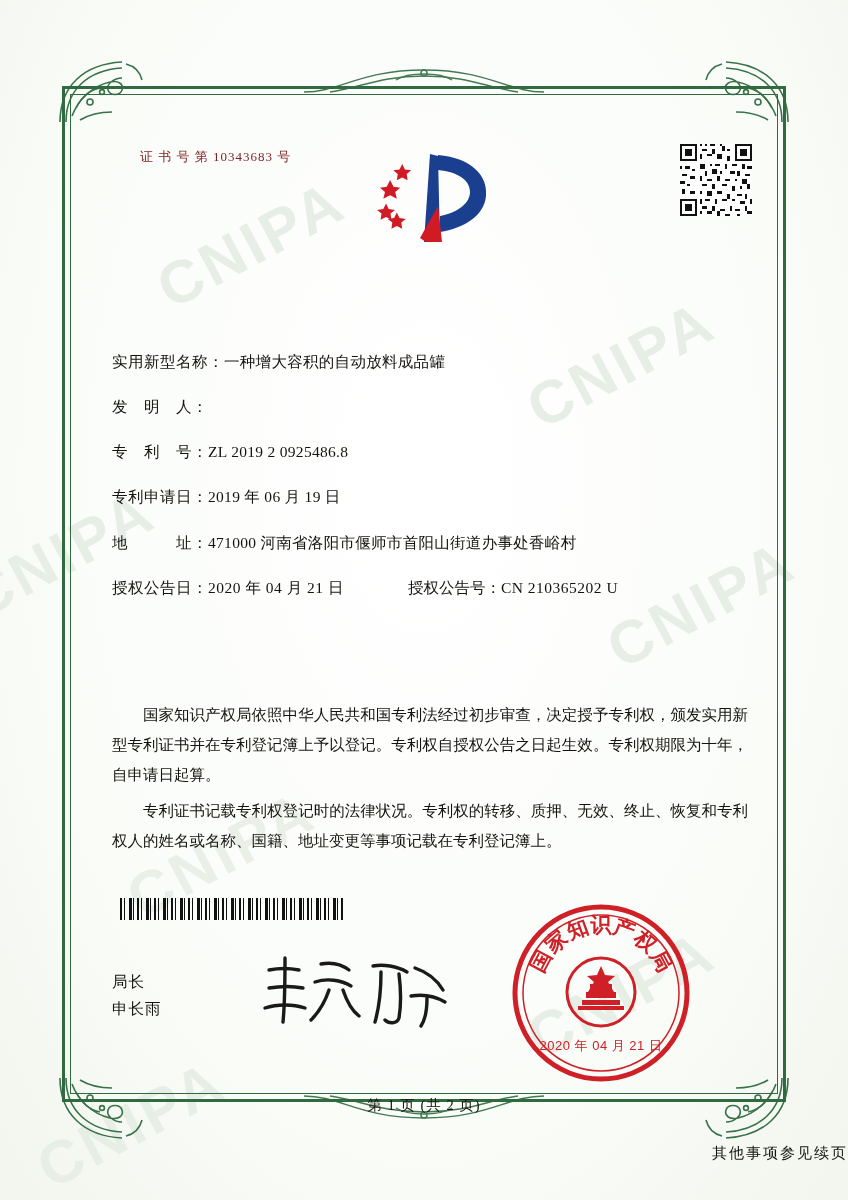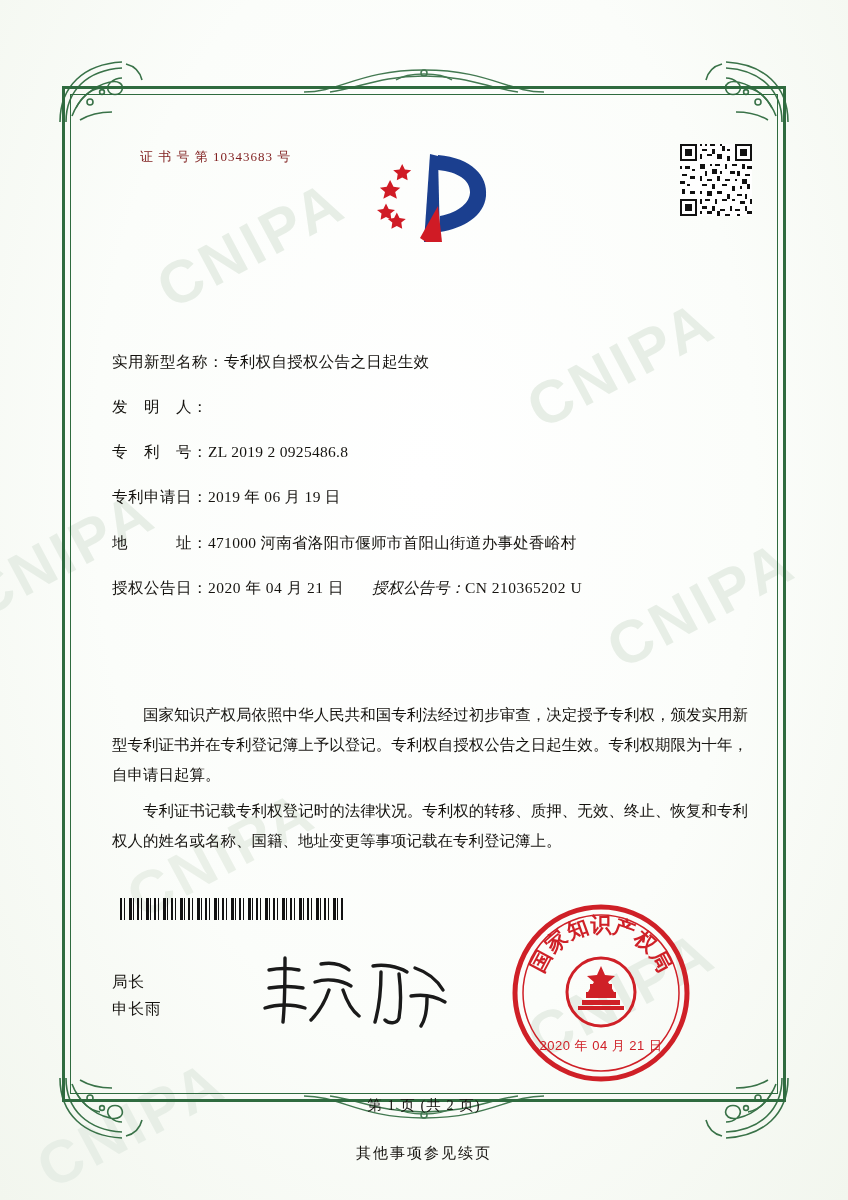--- a/index.html
+++ b/index.html
@@ -141,23 +141,22 @@
     letter-spacing: 0.5px;
   }
   .fvalue {
     flex: 1 1 auto;
     letter-spacing: 0.3px;
   }
   .frow.pub {
     margin-bottom: 0;
   }
   .pub-right {
-    margin-left: 28px;
+    margin-left: 64px;
     white-space: pre;
-    font-style: italic;
   }
 
   .paras {
     position: absolute;
     left: 112px; top: 700px;
     width: 636px;
     font-size: 15.5px;
     line-height: 30px;
     color: #15130f;
     text-align: justify;
@@ -217,21 +216,21 @@
     left: 0; right: 0; top: 1096px;
     text-align: center;
     font-size: 14.5px;
     color: #15130f;
     letter-spacing: 1px;
   }
 
   .footer-note {
     position: absolute;
     left: 0; right: 0; top: 1144px;
-    text-align: center;
+    text-align: right;
     font-size: 15px;
     color: #15130f;
     letter-spacing: 2px;
   }
 </style>
 </head>
 <body>
 
 <div class="page">
   <div class="paper-wash"></div>
@@ -420,21 +419,21 @@
         <rect x="23" y="28" width="1" height="1"></rect>
           <rect x="27" y="27" width="2" height="1"></rect>
       </g>
     </svg>
   </div>
 
 
   <div class="fields">
     <div class="frow">
       <span class="flabel">实用新型名称：</span>
-      <span class="fvalue">专利权自授权公告之日起生效</span>
+      <span class="fvalue">一种增大容积的自动放料成品罐</span>
     </div>
     <div class="frow">
       <span class="flabel">发　明　人：</span>
     </div>
     <div class="frow">
       <span class="flabel">专　利　号：</span>
       <span class="fvalue">ZL 2019 2 0925486.8</span>
     </div>
     <div class="frow">
       <span class="flabel">专利申请日：</span>

